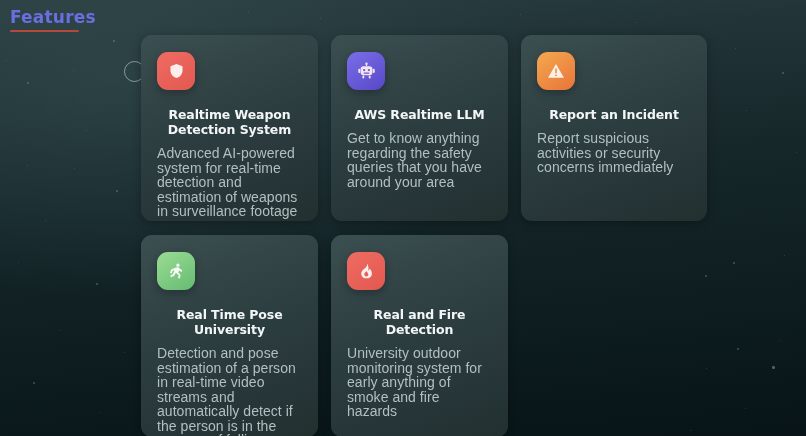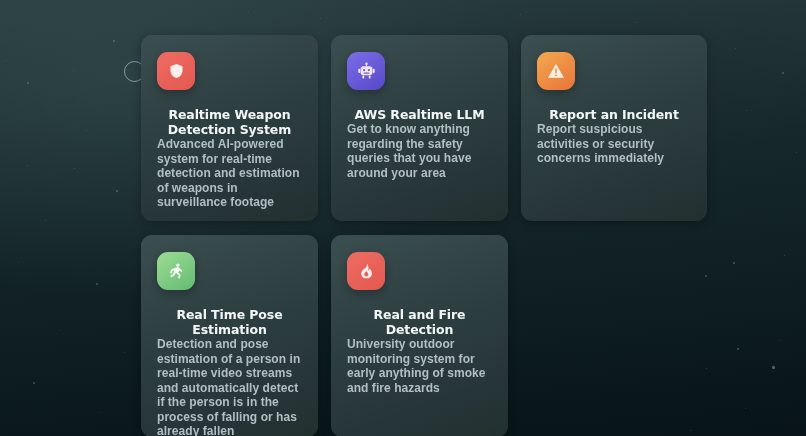--- a/index.html
+++ b/index.html
@@ -115,22 +115,23 @@
     margin-top: 17px;
     font-size: 12.5px;
     font-weight: 700;
     color: #f3f6f7;
     line-height: 15px;
     letter-spacing: -0.1px;
     font-family: "DejaVu Sans", sans-serif;
     text-align: center;
   }
   .card-desc {
-    font-size: 12px;
-    font-weight: 700;
+    margin-top: 9px;
+    font-size: 14px;
+    font-weight: 400;
     color: #b2bfc3;
     line-height: 14.5px;
     letter-spacing: 0.05px;
   }
 </style>
 </head>
 <body>
 
 <div class="page">
 
@@ -165,20 +166,24 @@
     <span class="star sm" style="left:320px;top:18px;"></span>
     <span class="star sm" style="left:520px;top:14px;"></span>
     <span class="star sm" style="left:636px;top:22px;"></span>
     <span class="star sm" style="left:248px;top:12px;"></span>
     <span class="star sm" style="left:690px;top:430px;"></span>
     <span class="star sm" style="left:415px;top:430px;"></span>
   </div>
 
   <div class="ring"></div>
 
+  <div class="section-head">
+    <div class="section-title">Features</div>
+    <div class="section-rule"></div>
+  </div>
 
   <div class="grid">
 
     <div class="row">
 
       <div class="card r1">
         <div class="icon-tile" style="background:linear-gradient(145deg,#ef6c63 0%,#e2584f 100%);">
           <span>
             <svg width="17" height="18" viewBox="0 0 24 24" aria-hidden="true">
               <path fill="#fdeeee" d="M12 2 L20.5 5.3 V11.4 C20.5 16.7 16.9 20.6 12 22 C7.1 20.6 3.5 16.7 3.5 11.4 V5.3 Z"></path>
@@ -230,21 +235,21 @@
 
       <div class="card r2">
         <div class="icon-tile" style="background:linear-gradient(145deg,#9bdc92 0%,#66bb74 100%);">
           <span>
             <svg width="18" height="18" viewBox="0 0 24 24" aria-hidden="true">
               <circle cx="14.6" cy="4.2" r="2.2" fill="#f4fbf2"></circle>
               <path fill="#f4fbf2" d="M10.2 8.1 L14.6 6.6 L18 9.4 L20.6 11.6 L19.3 13.3 L16.3 11.3 L15 13.9 L18.2 17.2 L17 22 L14.7 21.4 L15.6 17.6 L11.8 14.3 L9.6 18.2 L5.2 20.3 L4.3 18.2 L7.6 16.4 L10.2 11.0 L7.2 12.1 L6.2 15.2 L4 14.6 L5.3 10.2 Z"></path>
             </svg>
           </span>
         </div>
-        <div class="card-title">Real Time Pose Estimation</div>
+        <div class="card-title">Real Time Pose University</div>
         <div class="card-desc">Detection and pose estimation of a person in real-time video streams and automatically detect if the person is in the process of falling or has already fallen</div>
       </div>
 
       <div class="card r2">
         <div class="icon-tile" style="background:linear-gradient(145deg,#ef6c63 0%,#e2584f 100%);">
           <span>
             <svg width="17" height="18" viewBox="0 0 24 24" aria-hidden="true">
               <path fill="#fdeeee" d="M12.6 1.4 C12.6 1.4 13.6 4.4 11.4 6.6 C8.8 9.2 6 10.4 4.9 13.6 C3.6 17.4 6.3 22.4 12 22.4 C17.7 22.4 20.6 18.1 19.4 13.7 C18.8 11.5 17.4 10 16.6 8.6 C16.2 10.3 15.2 11.1 14.3 11.3 C15.3 8.3 14.8 4.1 12.6 1.4 Z"></path>
               <path fill="#e9615a" d="M12 19.6 C9.6 19.6 8.3 17.7 8.9 15.8 C9.4 14.2 10.9 13.6 11.9 12.1 C12.3 13.4 13.2 14 13.9 14.8 C15 16 15.1 19.6 12 19.6 Z"></path>
             </svg>

